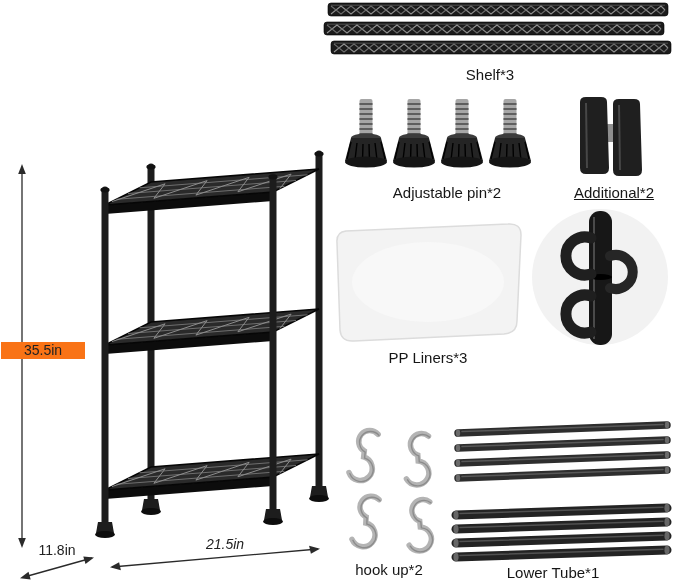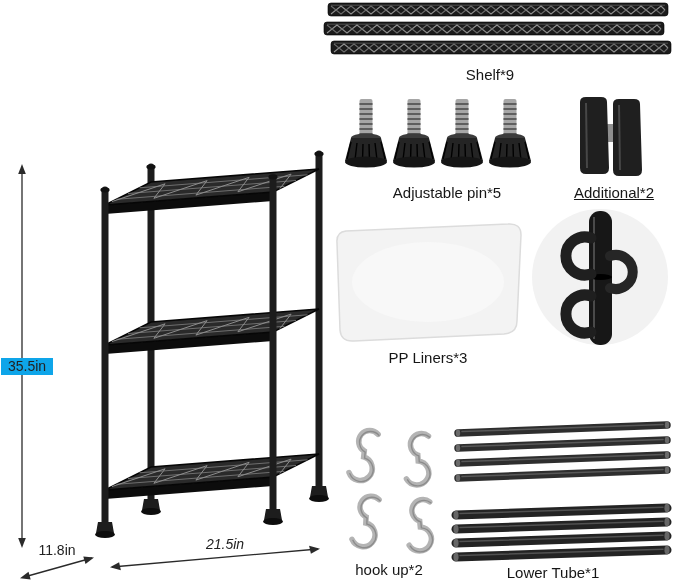--- a/index.html
+++ b/index.html
@@ -14,21 +14,21 @@
   .canvas svg { position: absolute; left: 0; top: 0; }
   .lbl {
     position: absolute;
     font-size: 15px;
     color: #161616;
     text-align: center;
     line-height: 1.2;
     white-space: nowrap;
   }
   .dim { font-size: 14px; color: #222222; }
-  .bgwhite { background: #0ea5e9; padding: 0 2px; margin-top: 16px; }
+  .bgwhite { background: #f97316; padding: 0 18px; }
 </style>
 </head>
 <body>
 
 <div class="canvas">
 
   <svg width="679" height="586" viewBox="0 0 679 586">
     <defs>
       <g id="shelf3d">
         <polygon points="151,182 105,205 105,214 151,191" fill="#1a1a1a"></polygon>
@@ -167,20 +167,20 @@
       <use href="#lowtube" xlink:href="#lowtube" transform="translate(453,521)"></use>
       <use href="#lowtube" xlink:href="#lowtube" transform="translate(453,535)"></use>
       <use href="#lowtube" xlink:href="#lowtube" transform="translate(453,549)"></use>
     </g>
   </svg>
 
   <div class="lbl dim bgwhite" style="left:1px; top:342px; width:48px;">35.5in</div>
   <div class="lbl dim" style="left:27px; top:542px; width:60px;">11.8in</div>
   <div class="lbl dim" style="left:192px; top:536px; width:66px;font-style:italic;">21.5in</div>
 
-  <div class="lbl" style="left:410px; top:66px; width:160px;">Shelf*9</div>
-  <div class="lbl" style="left:352px; top:184px; width:190px;">Adjustable pin*5</div>
+  <div class="lbl" style="left:410px; top:66px; width:160px;">Shelf*3</div>
+  <div class="lbl" style="left:352px; top:184px; width:190px;">Adjustable pin*2</div>
   <div class="lbl" style="left:554px; top:184px; width:120px;text-decoration:underline;">Additional*2</div>
   <div class="lbl" style="left:348px; top:349px; width:160px;">PP Liners*3</div>
   <div class="lbl" style="left:329px; top:561px; width:120px;">hook up*2</div>
   <div class="lbl" style="left:468px; top:564px; width:170px;">Lower Tube*1</div>
 
 </div>
 
 </body></html>

